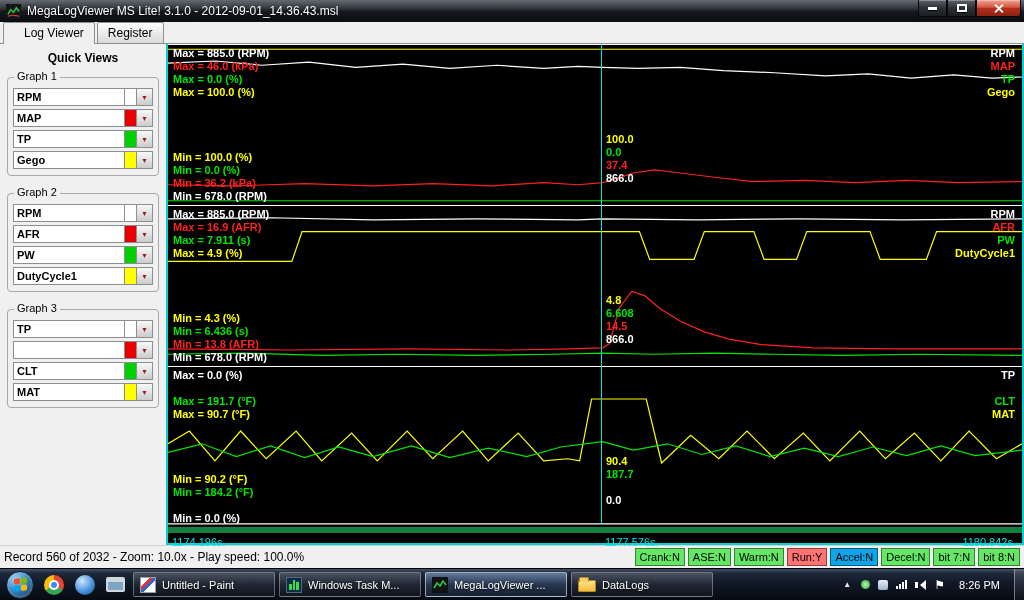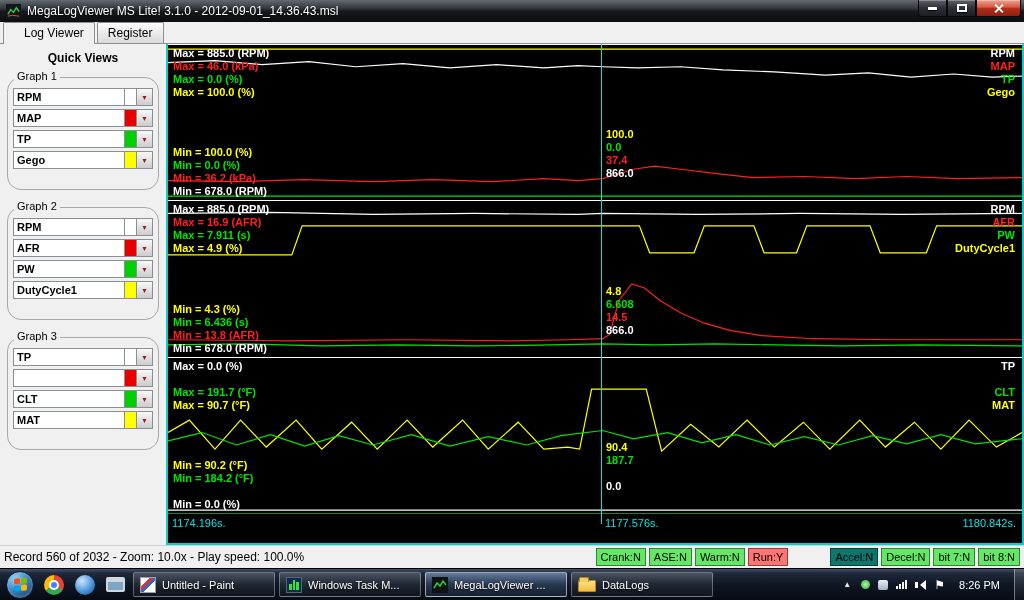--- a/index.html
+++ b/index.html
@@ -36,36 +36,36 @@
   .tabrow { height:22px; flex:none; background:#f0f0f0; display:flex; align-items:flex-end;
     padding-left:3px; border-bottom:1px solid #8f8f8f; }
   .tab { font-size:12px; padding:3px 10px; border:1px solid #8f8f8f; border-bottom:none;
     background:linear-gradient(#fdfdfd,#d9d9d9); margin-right:2px; border-radius:2px 2px 0 0; }
   .tab.active { background:#f0f0f0; position:relative; z-index:2; margin-bottom:-1px; padding-bottom:4px;padding-left:20px; }
 
   
   .content { flex:1; display:flex; min-height:0; background:#f0f0f0; }
   .sidebar { width:166px; flex:none; padding:2px; overflow:hidden; }
   .qv-title { text-align:center; font-weight:bold; font-size:12px; margin:5px 0 12px; }
-  .qv-group { position:relative; border:1px solid #a8a8a8; border-radius:14px;
-    margin:0 5px 17px; padding:10px 5px 17px; }
+  .qv-group { position:relative; border:1px solid #a8a8a8; border-radius:4px;
+    margin:0 5px 17px; padding:10px 5px 3px; }
   .qv-legend { position:absolute; top:-8px; left:6px; background:#f0f0f0; padding:0 3px; font-size:11px; }
   .qv-row { display:flex; height:18px; border:1px solid #8a8f94; background:#fff; margin-bottom:3px; }
   .qv-label { flex:1; font-size:11px; font-weight:bold; padding:2px 0 0 3px;
     overflow:hidden; white-space:nowrap; }
   .qv-swatch { width:13px; flex:none; border-left:1px solid #8a8f94; border-right:1px solid #8a8f94; }
   .qv-arrow { width:15px; flex:none; background:linear-gradient(#f8f8f8,#cccccc);
     display:flex; align-items:center; justify-content:center; font-size:7px; color:#9b1c1c; }
 
   
   .chart { flex:1; min-width:0; background:#000; position:relative; display:flex; flex-direction:column;
     border-left:2px solid #00d2d2; border-right:2px solid #00d2d2; border-bottom:2px solid #00d2d2; }
   .panel { flex:1; position:relative; border-top:1px solid #fff; overflow:hidden; }
   .panel svg.traces { position:absolute; left:0; top:0; width:100%; height:100%; }
-  .time-axis { height:30px; flex:none; border-top:1px solid #15803d; position:relative; }
+  .time-axis { height:16px; flex:none; border-top:6px solid #15803d; position:relative; }
   .time-label { position:absolute; top:3px; font-size:11px; color:#00e5e5; white-space:nowrap; }
   .tl-left { left:4px; } .tl-center { left:calc(50.7% + 4px); } .tl-right { right:6px; }
   .cursor-line { position:absolute; left:50.7%; top:0; bottom:19px; width:1px; background:#00e5e5; z-index:6; }
   .stack { position:absolute; z-index:7; }
   .maxstack { top:2px; left:5px; }
   .minstack { bottom:2px; left:5px; }
   .chanstack { top:2px; right:7px; text-align:right; }
   .curstack { bottom:20px; left:calc(50.7% + 5px); }
   .glabel { height:13px; line-height:13px; font-size:11px; font-weight:bold; white-space:nowrap; }
 
@@ -357,21 +357,21 @@
     </div>
   </div>
 
   <div class="statusbar">
     <span class="status-text">Record 560 of 2032 - Zoom: 10.0x - Play speed: 100.0%</span>
     <div class="flags">
       <span class="flag" style="background: rgb(100, 231, 100);">Crank:N</span>
       <span class="flag" style="background: rgb(100, 231, 100);">ASE:N</span>
       <span class="flag" style="background: rgb(100, 231, 100);">Warm:N</span>
       <span class="flag" style="background: rgb(255, 115, 115);">Run:Y</span>
-      <span class="flag" style="background: #0f766e; margin-left: 39px;">Accel:N</span>
+      <span class="flag" style="background: #0ea5e9;">Accel:N</span>
       <span class="flag" style="background: rgb(100, 231, 100);">Decel:N</span>
       <span class="flag" style="background: rgb(100, 231, 100);">bit 7:N</span>
       <span class="flag" style="background: rgb(100, 231, 100);">bit 8:N</span>
     </div>
   </div>
 
   <div class="taskbar">
     <div class="start-orb">
       <div class="orb-flag">
           <span></span>

